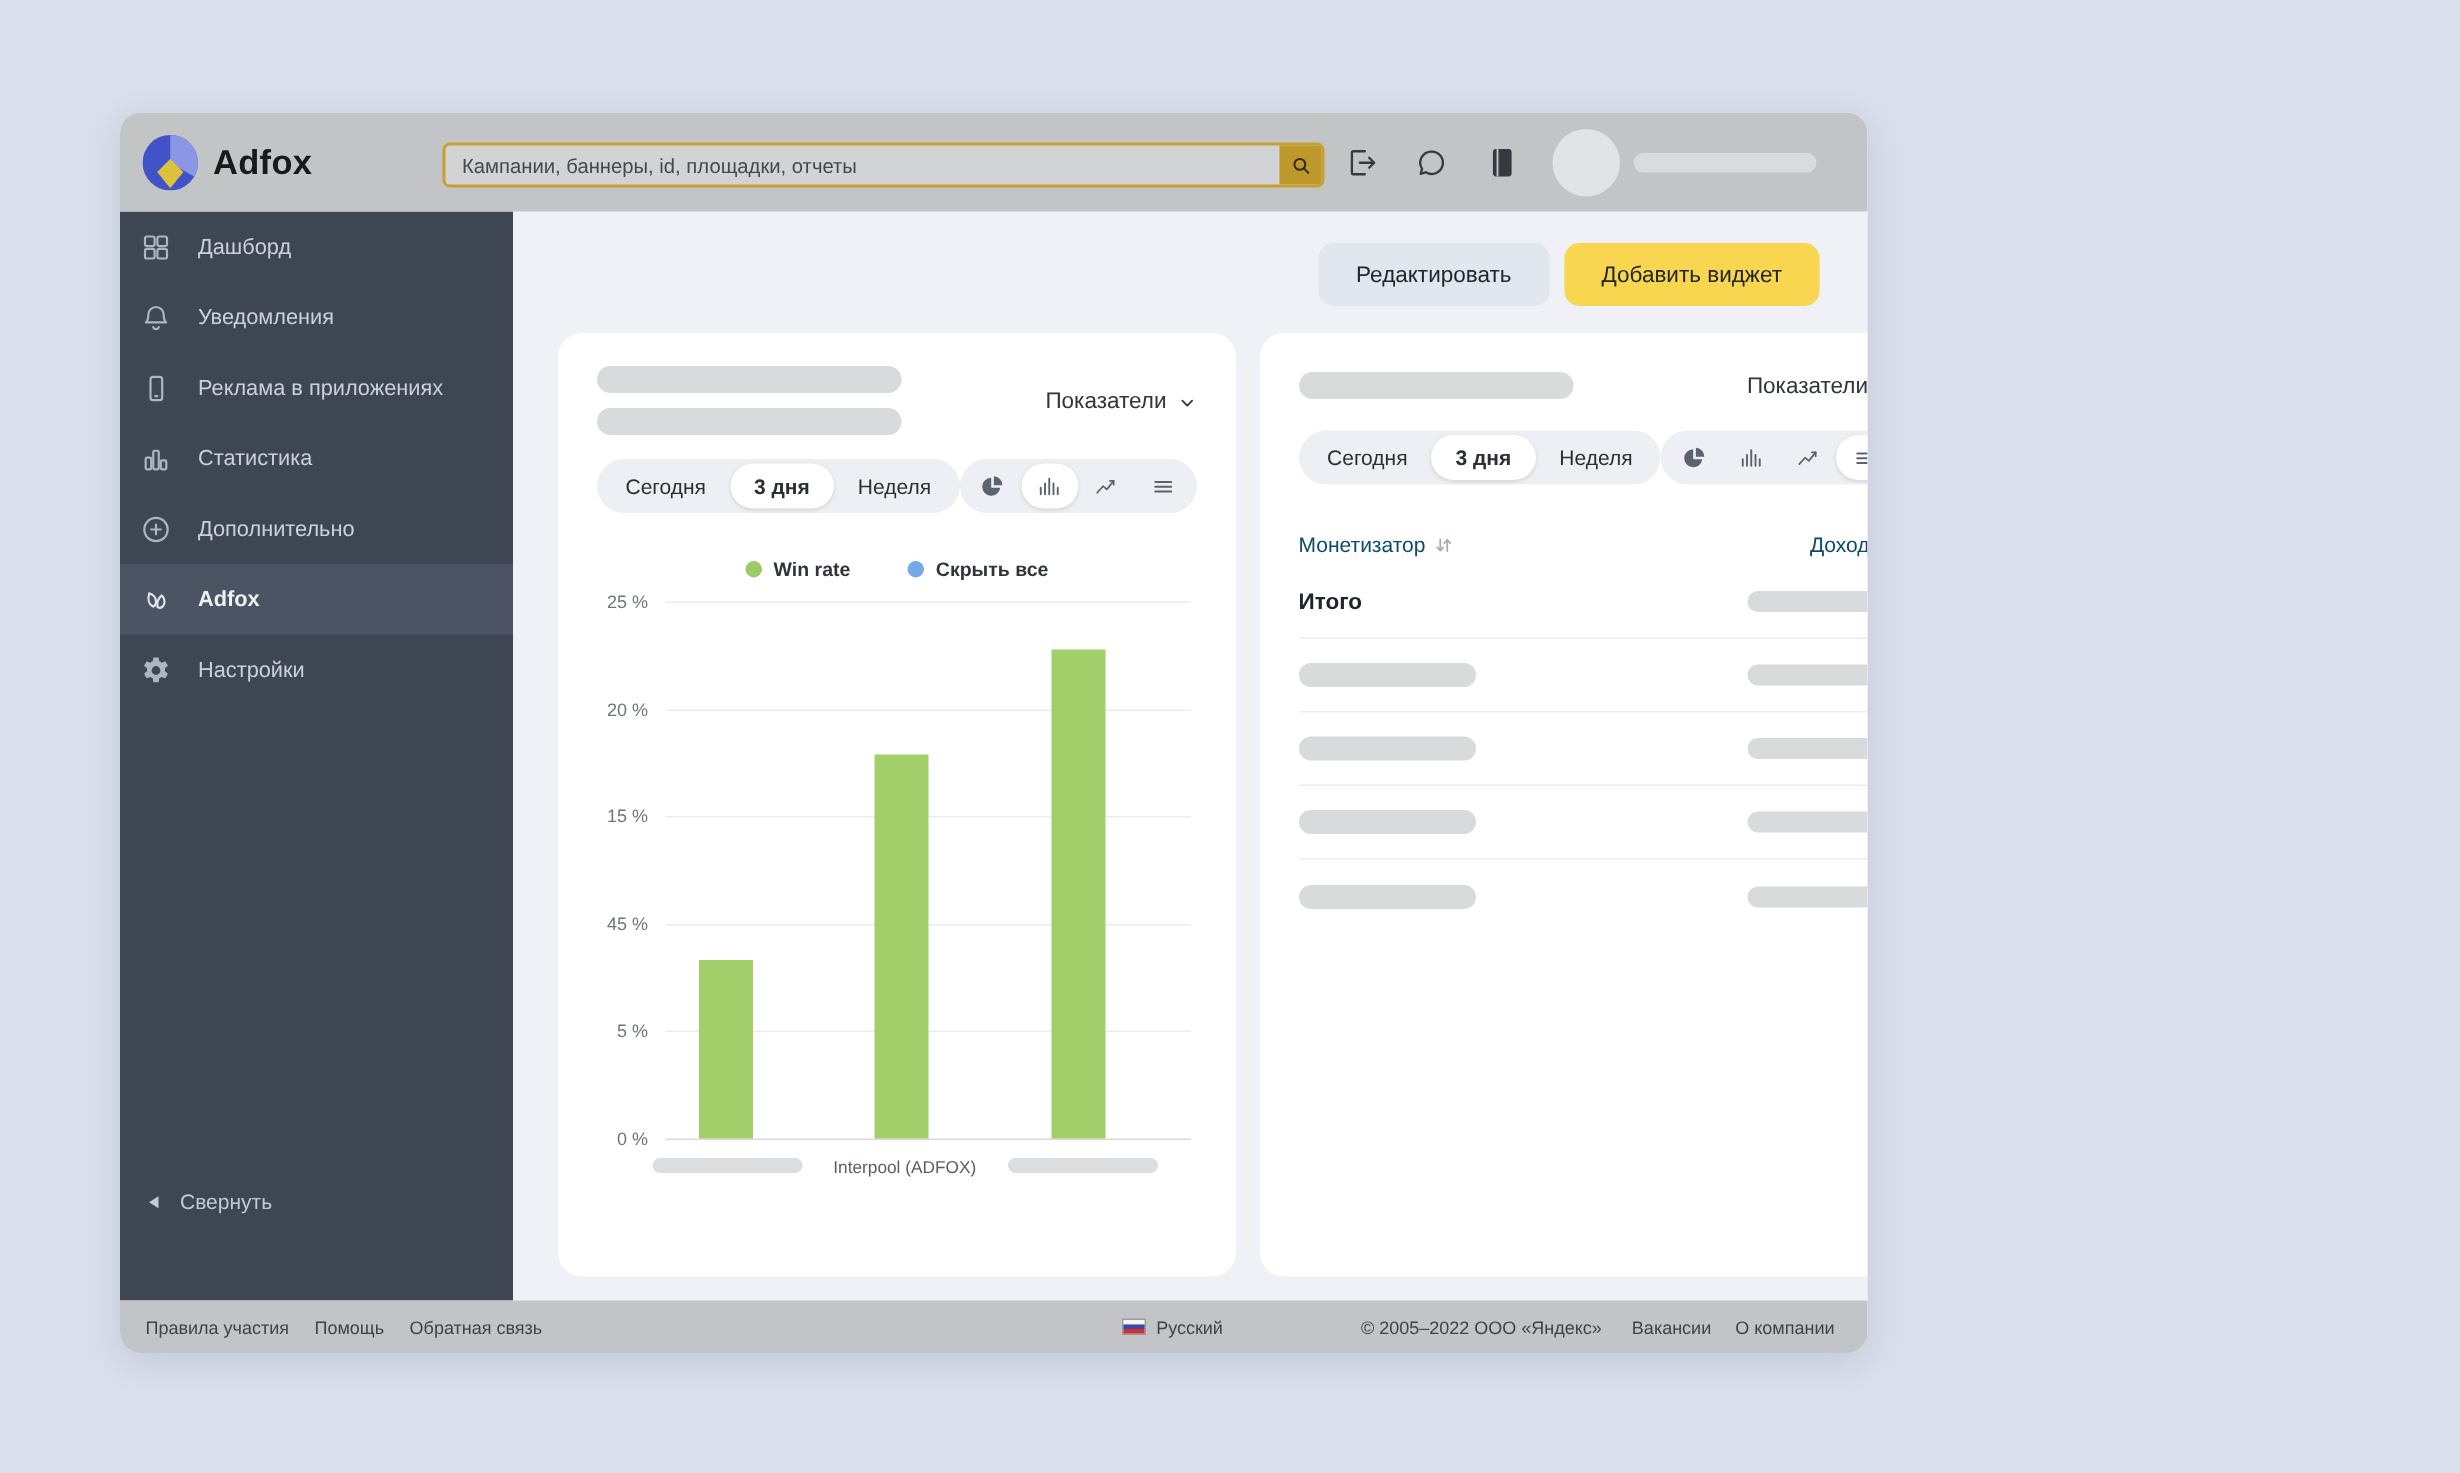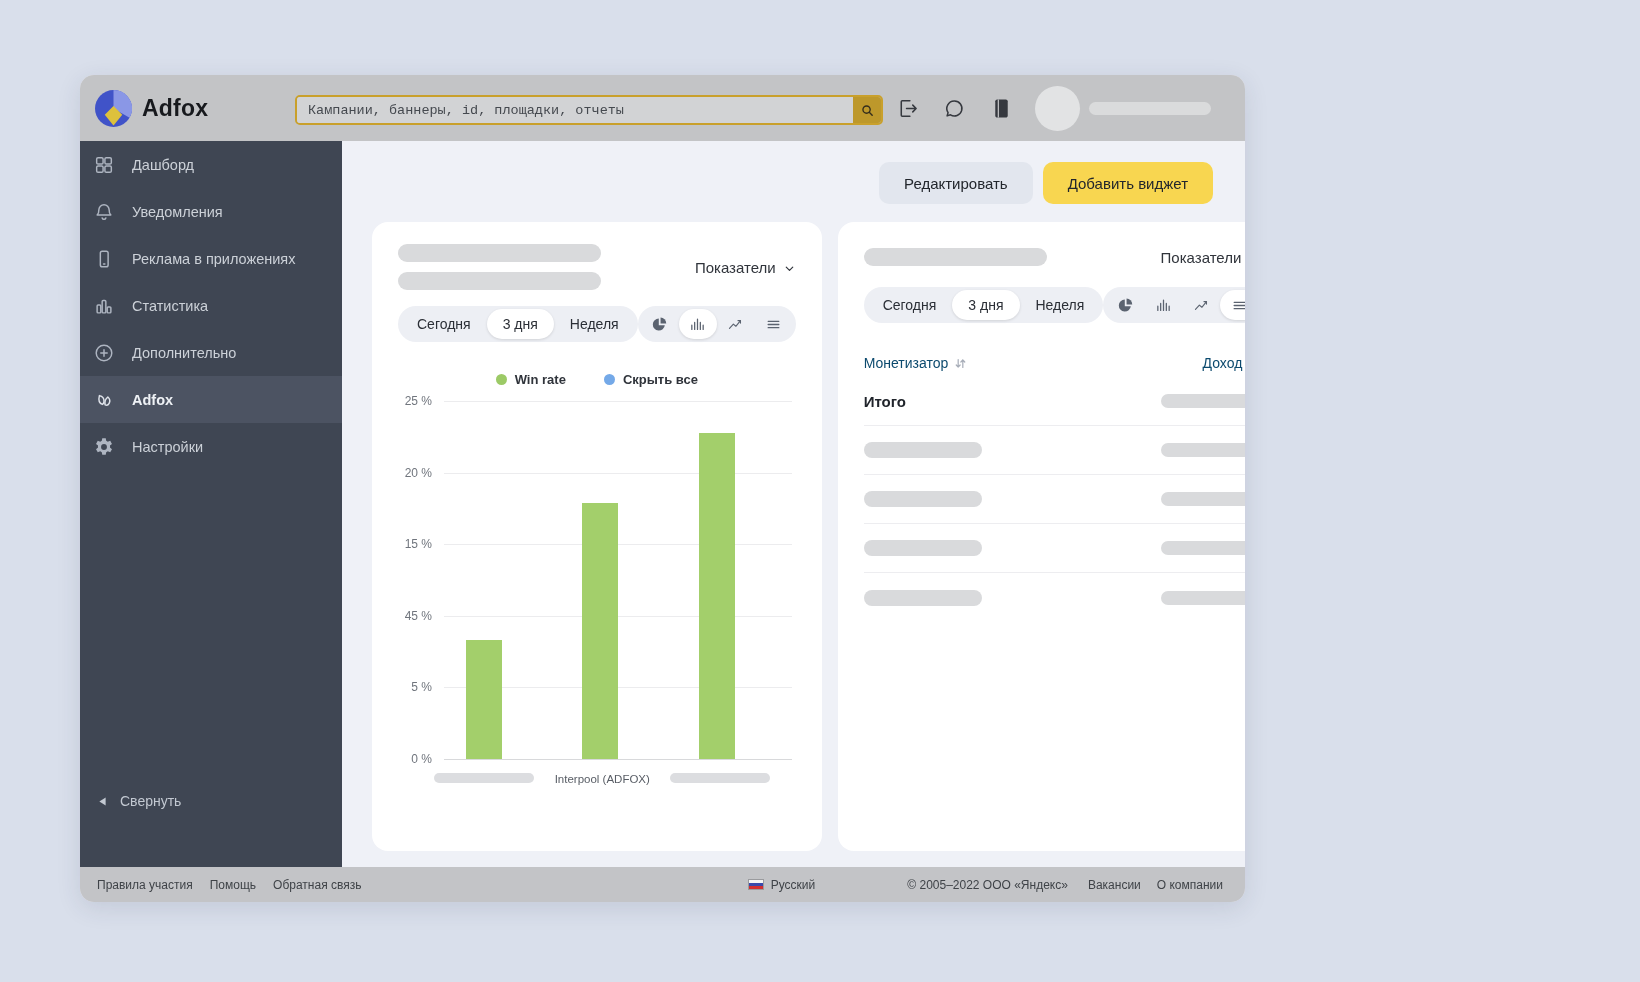--- a/index.html
+++ b/index.html
@@ -15,21 +15,21 @@
     box-shadow:0 6px 24px rgba(40,50,80,.12); background:#eff1f7;
   }
   
   .topbar{ flex:0 0 66px; background:#c3c4c6; display:flex; align-items:center; position:relative; }
   .brand{ display:flex; align-items:center; gap:10px; margin-left:15px; }
   .brand-logo{ width:37px; height:37px; }
   .brand-name{ font-size:23px; font-weight:bold; color:#17191d; letter-spacing:.2px; }
   .search{ position:absolute; left:215px; top:20px; width:588px; height:30px; display:flex;
     border:2px solid #c9a02b; border-radius:5px; overflow:hidden; }
   .search input{ flex:1; border:0; outline:0; background:#d2d3d5; padding:6px 11px;
-    font-family:Liberation Mono, monospace; font-size:13.5px; color:#7f1d1d; }
+    font-family:Liberation Sans, sans-serif; font-size:13.5px; color:#7f1d1d; }
   .search input::placeholder{ color:#45494f; opacity:1; }
   .search-btn{ width:28px; background:#bd982b; border:0; display:flex; align-items:center; justify-content:center; cursor:pointer; color:#332d1c; }
   .topbar-right{ margin-left:auto; display:flex; align-items:center; padding-right:34px; }
   .tb-ic{ width:23px; height:23px; color:#36393f; margin-left:24px; cursor:pointer; }
   .avatar{ width:45px; height:45px; border-radius:50%; background:#e2e3e4; margin-left:22px; cursor:pointer; }
   .tb-skel{ width:122px; height:13px; border-radius:7px; background:#dadbdc; margin-left:9px; }
   
   .shell{ flex:1; display:flex; min-height:0; }
   .sidebar{ width:262px; background:#3f4653; display:flex; flex-direction:column; }
   .side-item{ height:47px; display:flex; align-items:center; padding-left:13px; cursor:pointer;
@@ -55,21 +55,21 @@
   .head-row{ display:flex; justify-content:space-between; align-items:center; }
   .skel-stack{ display:flex; flex-direction:column; gap:10px; }
   .h-skel{ width:203px; height:18px; }
   .rc-skel{ width:183px; height:18px; }
   .metrics{ display:flex; align-items:center; gap:7px; font-size:15px; color:#30343b; cursor:pointer; }
   .metrics .ic{ width:13px; height:13px; color:#30343b; margin-top:2px; }
   .controls{ display:flex; justify-content:space-between; margin-top:16px; }
   .controls.rc{ margin-top:21px; }
   .pillbar{ background:#edeff4; border-radius:18px; height:36px; display:flex; align-items:center; padding:0 3px; }
   .tab{ padding:0 16px; height:30px; line-height:30px; border-radius:15px; font-size:14px; color:#2b2f36; cursor:pointer; white-space:nowrap; }
-  .tab.active{ background:#fff; box-shadow:0 1px 3px rgba(0,0,0,.12); }
+  .tab.active{ background:#fff; box-shadow:0 1px 3px rgba(0,0,0,.12);font-weight:bold; }
   .view{ width:38px; height:30px; border-radius:15px; display:flex; align-items:center; justify-content:center; color:#5b6370; cursor:pointer; }
   .view.active{ background:#fff; box-shadow:0 1px 3px rgba(0,0,0,.12); }
   .ic{ display:inline-flex; align-items:center; justify-content:center; }
   .ic svg{ width:100%; height:100%; }
   .ic17{ width:17px; height:17px; }
   
   .legend{ display:flex; justify-content:center; gap:38px; margin-top:30px; }
   .leg{ display:flex; align-items:center; gap:8px; font-size:13px; font-weight:bold; color:#30343b; cursor:pointer; }
   .dot{ width:11px; height:11px; border-radius:50%; }
   .chart{ margin:14px 4px 0 46px; position:relative; height:358px; }

